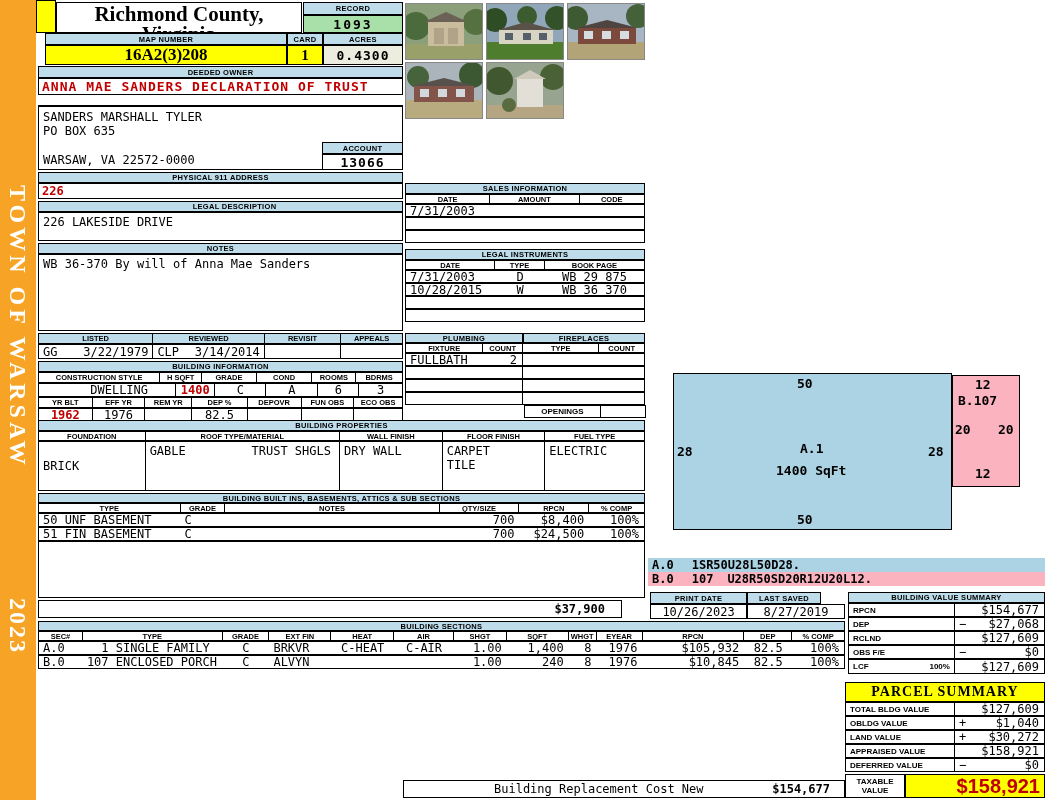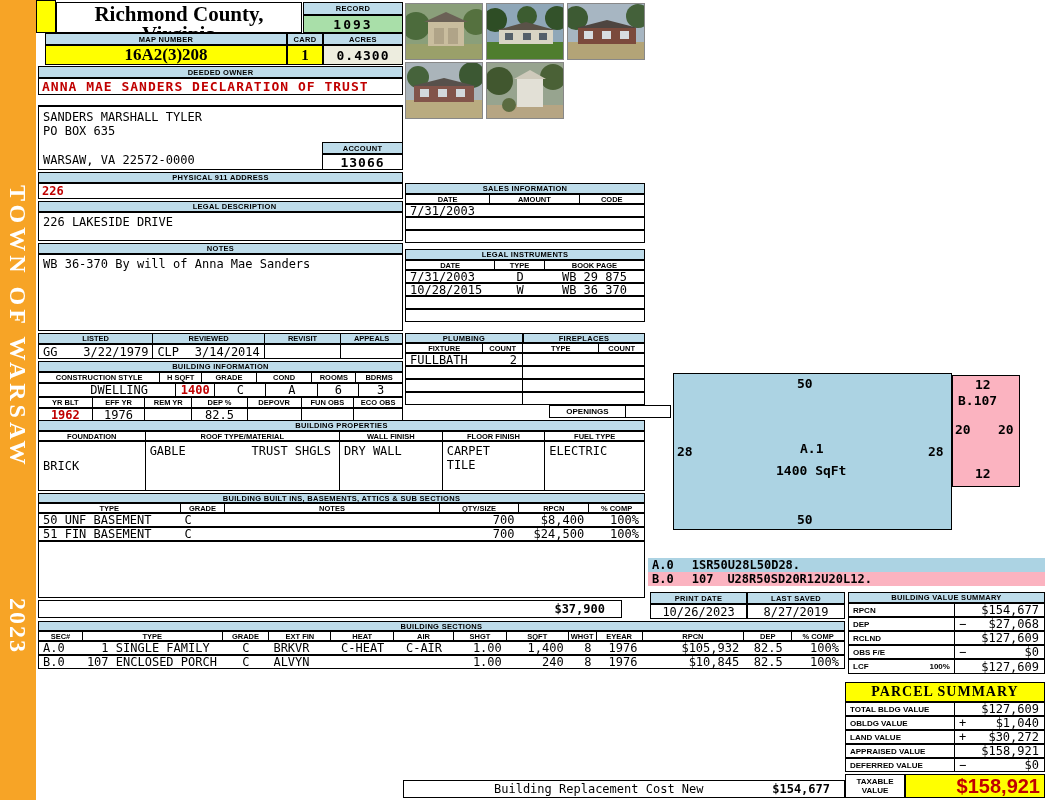--- a/index.html
+++ b/index.html
@@ -255,21 +255,21 @@
     <div class="tr" style="width:40px"></div>
     <div class="tl" style="width:77px;border-right:none"></div>
     <div class="tr" style="width:45px"></div>
   </div>
   <div class="row" style="left:405px;top:392px;width:240px;height:13px;">
     <div class="tl" style="width:78px;border-right:none"></div>
     <div class="tr" style="width:40px"></div>
     <div class="tl" style="width:77px;border-right:none"></div>
     <div class="tr" style="width:45px"></div>
   </div>
-  <div class="row" style="left:549px;top:405px;width:122px;height:13px;">
+  <div class="row" style="left:524px;top:405px;width:122px;height:13px;">
     <div class="tc" style="width:77px;font:bold 8px 'Liberation Sans',sans-serif;">OPENINGS</div>
     <div class="tc" style="width:45px"></div>
   </div>
 
   <div class="bar" style="left:38px;top:420px;width:607px;height:11px;">BUILDING PROPERTIES</div>
   <div class="row hrow" style="left:38px;top:431px;width:607px;height:10px;">
     <div style="width:107px">FOUNDATION</div>
     <div style="width:195px">ROOF TYPE/MATERIAL</div>
     <div style="width:103px">WALL FINISH</div>
     <div style="width:103px">FLOOR FINISH</div>
@@ -308,21 +308,21 @@
     <div class="tr" style="width:70px;border-right:none">$24,500</div>
     <div class="tr" style="width:55px">100%</div>
   </div>
   <div class="box" style="left:38px;top:541px;width:607px;height:57px;"></div>
 
   <div class="box" style="left:38px;top:600px;width:584px;height:18px;display:flex;align-items:center;">
     <span class="val b" style="margin-left:auto;margin-right:16px;">$37,900</span>
   </div>
 
   <div class="bar" style="left:650px;top:592px;width:97px;height:12px;">PRINT DATE</div>
-  <div class="bar" style="left:747px;top:592px;width:98px;height:12px;">LAST SAVED</div>
+  <div class="bar" style="left:747px;top:592px;width:74px;height:12px;">LAST SAVED</div>
   <div class="box val tc" style="left:650px;top:604px;width:97px;height:15px;display:flex;align-items:center;justify-content:center;">10/26/2023</div>
   <div class="box val tc" style="left:747px;top:604px;width:98px;height:15px;display:flex;align-items:center;justify-content:center;">8/27/2019</div>
 
   <div class="bar" style="left:38px;top:621px;width:807px;height:10px;">BUILDING SECTIONS</div>
   <div class="row hrow" style="left:38px;top:631px;width:807px;height:10px;">
     <div style="width:44px">SEC#</div>
     <div style="width:140px">TYPE</div>
     <div style="width:47px">GRADE</div>
     <div style="width:62px">EXT FIN</div>
     <div style="width:63px">HEAT</div>

